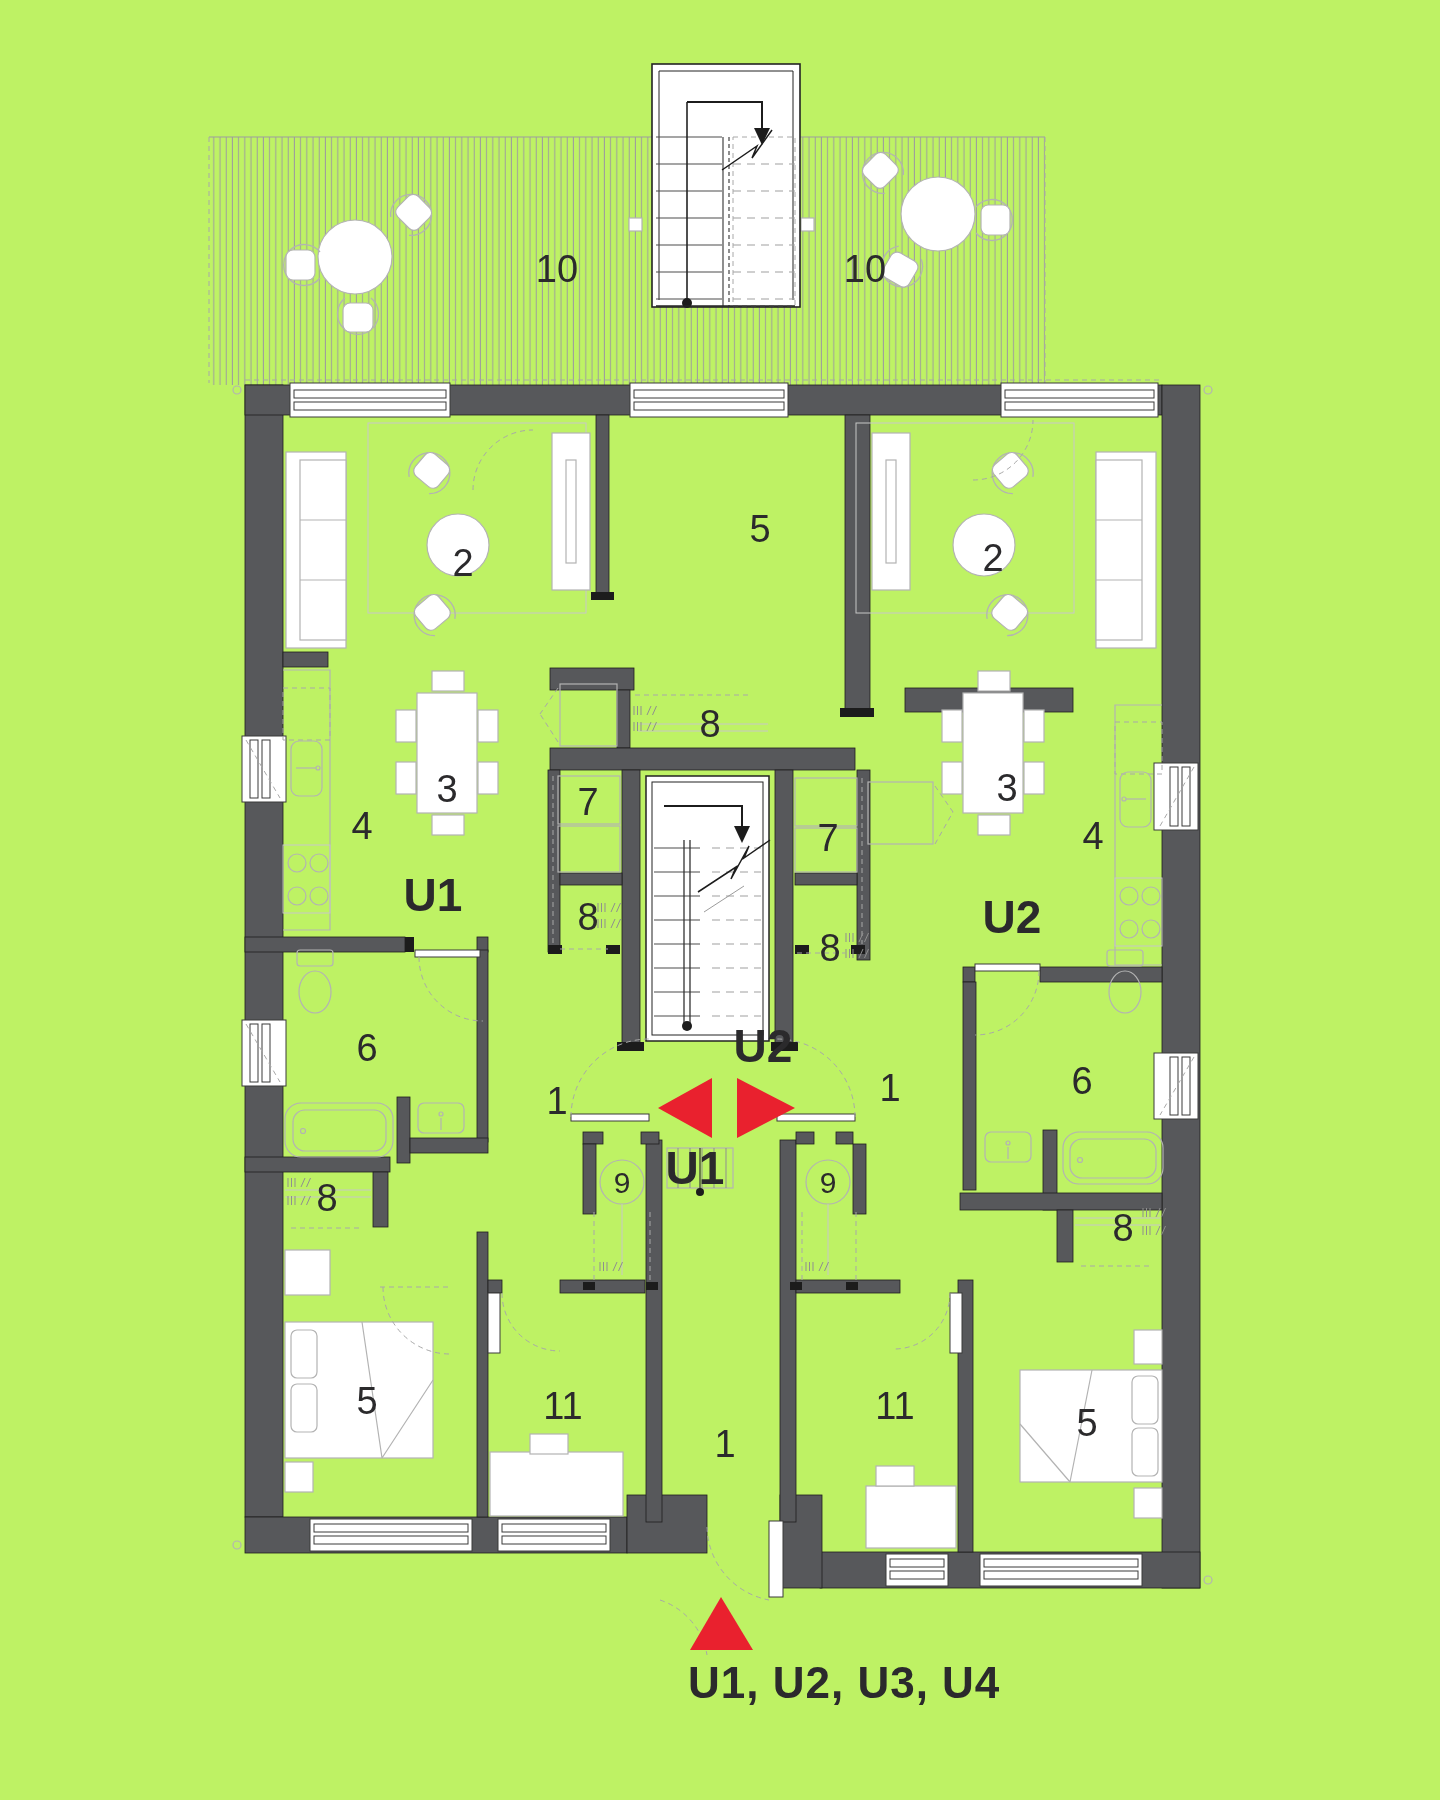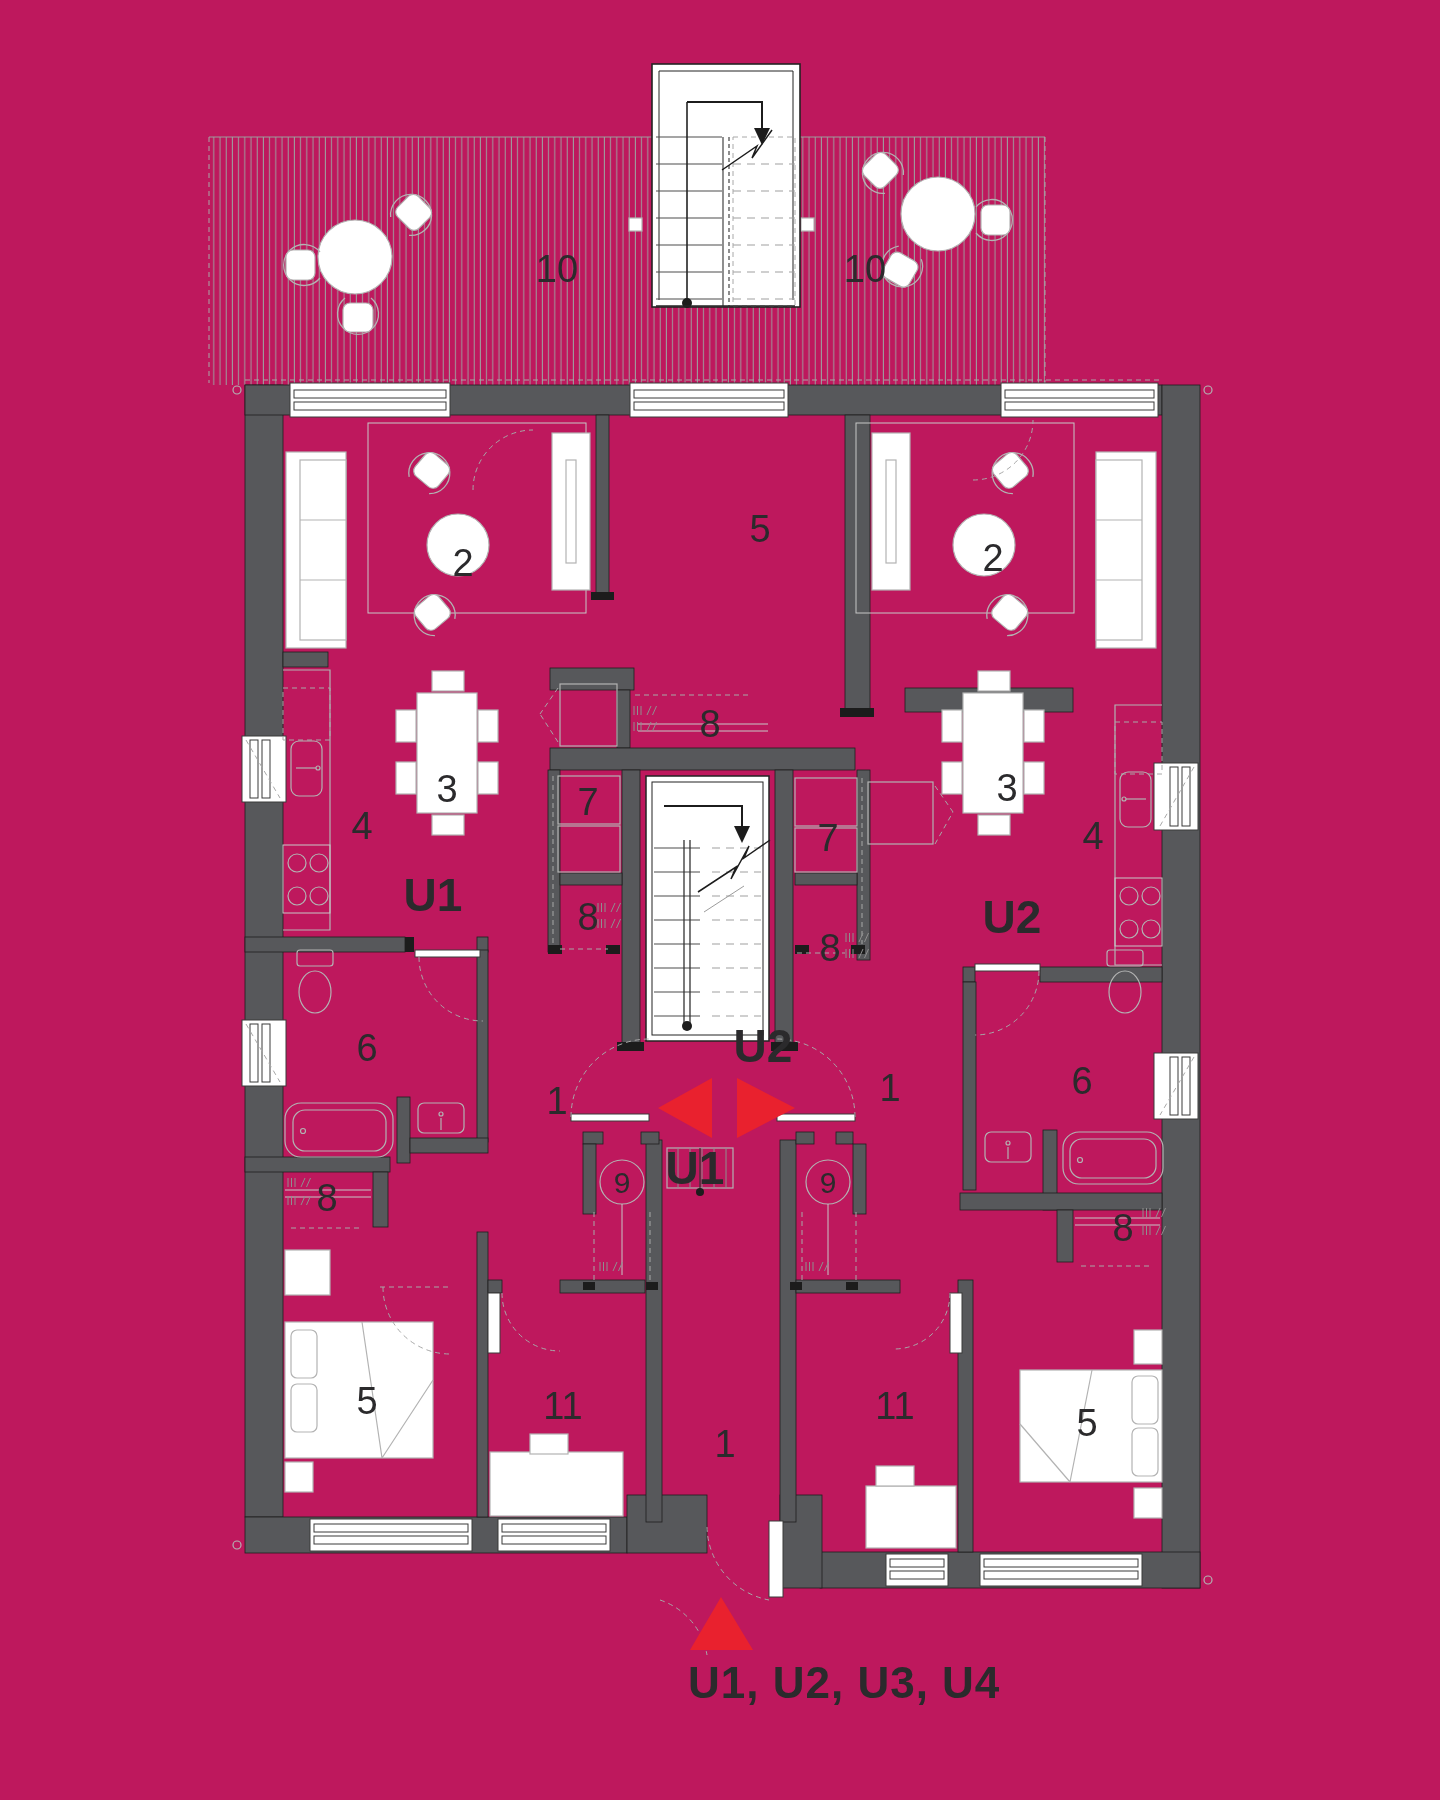--- a/index.html
+++ b/index.html
@@ -1,16 +1,16 @@
 <!DOCTYPE html>
 <html style="--wall: #57585b; --red: #e9212e; --ink: #2b2a2c; --furn: #b3b3b3;"><head>
 <meta charset="utf-8">
 <style>
   html,body{margin:0;padding:0;background:#ffffff;}
-  .stage{position:relative;width:1440px;height:1800px;background:#be185d;overflow:hidden;
+  .stage{position:relative;width:1440px;height:1800px;background:#bef264;overflow:hidden;
          font-family:"Liberation Sans", sans-serif;}
   svg{position:absolute;left:0;top:0;}
   .wall{fill:var(--wall,#57585b);stroke:#1f1f1f;stroke-width:0.8;}
   .blk{fill:#1c1c1c;stroke:none;}
   .furn{fill:#ffffff;stroke:var(--furn,#b3b3b3);stroke-width:1.2;}
   .furn2{fill:none;stroke:var(--furn,#b3b3b3);stroke-width:1.2;}
   .lite{fill:none;stroke:#c7c7c7;stroke-width:1;}
   .ink{fill:none;stroke:#1c1c1c;stroke-width:2;}
   .ink15{fill:none;stroke:#1c1c1c;stroke-width:1.5;}
   .dash2{fill:none;stroke:#a8a8a8;stroke-width:1;stroke-dasharray:5 4;}

